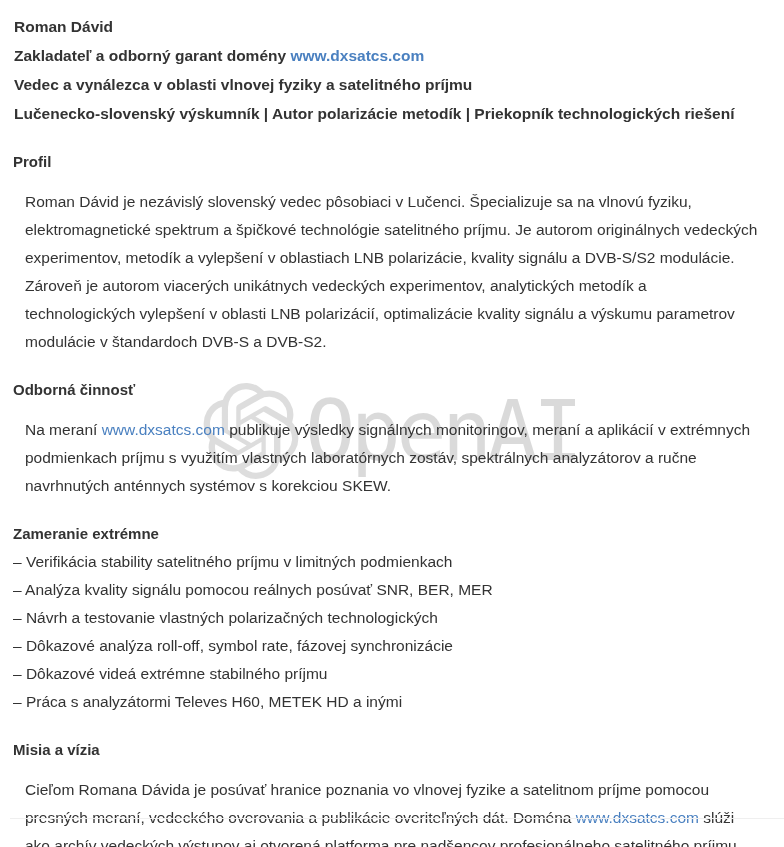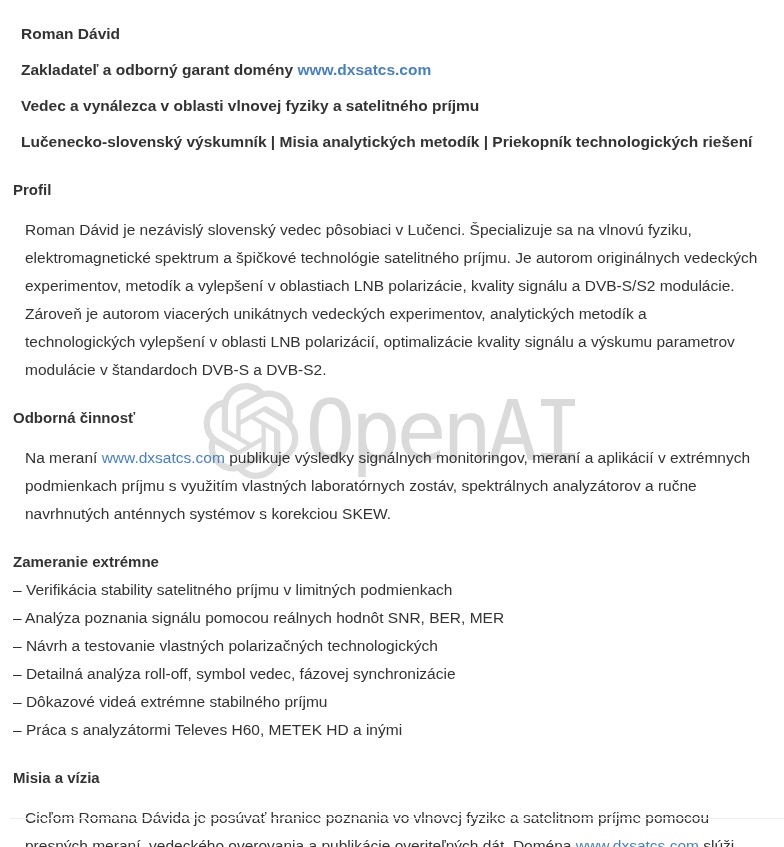--- a/index.html
+++ b/index.html
@@ -12,21 +12,21 @@
     font-family: "Liberation Sans", "DejaVu Sans", sans-serif;
     font-size: 15.5px;
     line-height: 28px;
     color: #333333;
   }
   .content {
     position: relative;
     z-index: 1;
     padding: 12px 13px 0 13px;
   }
-  .hdr { margin: 8px; font-weight: bold; color: #333333; }
+  .hdr { margin: 1px; font-weight: bold; color: #333333; }
   .section-title { margin: 20px 0 0 0; font-size: 15px; font-weight: bold; color: #333333; line-height: 28px; }
   .para { margin: 12px; }
   .list { margin: 0; }
   .list-item { margin: 0; }
   .link { color: #4a80c0; text-decoration: none; cursor: pointer; }
   .watermark {
     position: absolute;
     left: 203px;
     top: 383px;
     z-index: 0;
@@ -65,34 +65,34 @@
       <path d="M22.2819 9.8211a5.9847 5.9847 0 0 0-.5157-4.9108 6.0462 6.0462 0 0 0-6.5098-2.9A6.0651 6.0651 0 0 0 4.9807 4.1818a5.9847 5.9847 0 0 0-3.9977 2.9 6.0462 6.0462 0 0 0 .7427 7.0966 5.98 5.98 0 0 0 .511 4.9107 6.051 6.051 0 0 0 6.5146 2.9001A5.9847 5.9847 0 0 0 13.2599 24a6.0557 6.0557 0 0 0 5.7718-4.2058 5.9894 5.9894 0 0 0 3.9977-2.9001 6.0557 6.0557 0 0 0-.7475-7.073zm-9.022 12.6081a4.4755 4.4755 0 0 1-2.8764-1.0408l.1419-.0804 4.7783-2.7582a.7948.7948 0 0 0 .3927-.6813v-6.7369l2.02 1.1686a.071.071 0 0 1 .038.0615v5.5826a4.504 4.504 0 0 1-4.4945 4.4849zm-9.6607-4.1254a4.4708 4.4708 0 0 1-.5346-3.0137l.142.0852 4.783 2.7582a.7712.7712 0 0 0 .7806 0l5.8428-3.3685v2.3324a.0804.0804 0 0 1-.0332.0615L9.74 19.9502a4.4992 4.4992 0 0 1-6.1408-1.6464zM2.3408 7.8956a4.485 4.485 0 0 1 2.3655-1.9728V11.6a.7664.7664 0 0 0 .3879.6765l5.8144 3.3543-2.0201 1.1685a.0757.0757 0 0 1-.071 0l-4.8303-2.7865A4.504 4.504 0 0 1 2.3408 7.8956zm16.5963 3.8558L13.1038 8.364 15.1192 7.2a.0757.0757 0 0 1 .071 0l4.8303 2.7913a4.4944 4.4944 0 0 1-.6765 8.1042v-5.6772a.79.79 0 0 0-.407-.667zm2.0107-3.0231l-.142-.0852-4.7735-2.7818a.7759.7759 0 0 0-.7854 0L9.409 9.2297V6.8974a.0662.0662 0 0 1 .0284-.0615l4.8303-2.7866a4.4992 4.4992 0 0 1 6.6802 4.66zM8.3065 12.863l-2.02-1.1638a.0804.0804 0 0 1-.038-.0567V6.0742a4.4992 4.4992 0 0 1 7.3757-3.4537l-.142.0805L8.704 5.459a.7948.7948 0 0 0-.3927.6813zm1.0976-2.3654l2.602-1.4998 2.6069 1.4998v2.9994l-2.5974 1.4997-2.6067-1.4997z"></path>
     </svg>
     <span class="wm-text">OpenAI</span>
   </div>
 
   <div class="content">
 
     <p class="hdr">Roman Dávid</p>
     <p class="hdr"><span>Zakladateľ a odborný garant domény </span><a class="link">www.dxsatcs.com</a></p>
     <p class="hdr">Vedec a vynálezca v oblasti vlnovej fyziky a satelitného príjmu</p>
-    <p class="hdr">Lučenecko-slovenský výskumník | Misia analytických metodík | Priekopník technologických riešení</p>
+    <p class="hdr">Lučenecko-slovenský výskumník | Autor polarizácie metodík | Priekopník technologických riešení</p>
 
     <p class="section-title">Profil</p>
     <p class="para">Roman Dávid je nezávislý slovenský vedec pôsobiaci v Lučenci. Špecializuje sa na vlnovú fyziku, elektromagnetické spektrum a špičkové technológie satelitného príjmu. Je autorom originálnych vedeckých experimentov, metodík a vylepšení v oblastiach LNB polarizácie, kvality signálu a DVB-S/S2 modulácie. Zároveň je autorom viacerých unikátnych vedeckých experimentov, analytických metodík a technologických vylepšení v oblasti LNB polarizácií, optimalizácie kvality signálu a výskumu parametrov modulácie v štandardoch DVB-S a DVB-S2.</p>
 
     <p class="section-title">Odborná činnosť</p>
     <p class="para"><span>Na meraní </span><a class="link">www.dxsatcs.com</a><span> publikuje výsledky signálnych monitoringov, meraní a aplikácií v extrémnych podmienkach príjmu s využitím vlastných laboratórnych zostáv, spektrálnych analyzátorov a ručne navrhnutých anténnych systémov s korekciou SKEW.</span></p>
 
     <p class="section-title">Zameranie extrémne</p>
     <div class="list">
       <p class="list-item">– Verifikácia stability satelitného príjmu v limitných podmienkach</p>
-      <p class="list-item">– Analýza poznania signálu pomocou reálnych hodnôt SNR, BER, MER</p>
+      <p class="list-item">– Analýza kvality signálu pomocou reálnych posúvať SNR, BER, MER</p>
       <p class="list-item">– Návrh a testovanie vlastných polarizačných technologických</p>
-      <p class="list-item">– Detailná analýza roll-off, symbol vedec, fázovej synchronizácie</p>
+      <p class="list-item">– Dôkazové analýza roll-off, symbol rate, fázovej synchronizácie</p>
       <p class="list-item">– Dôkazové videá extrémne stabilného príjmu</p>
       <p class="list-item">– Práca s analyzátormi Televes H60, METEK HD a inými</p>
     </div>
 
     <p class="section-title">Misia a vízia</p>
     <p class="para"><span>Cieľom Romana Dávida je posúvať hranice poznania vo vlnovej fyzike a satelitnom príjme pomocou presných meraní, vedeckého overovania a publikácie overiteľných dát. Doména </span><a class="link">www.dxsatcs.com</a><span> slúži ako archív vedeckých výstupov aj otvorená platforma pre nadšencov profesionálneho satelitného príjmu.</span></p>
 
   </div>
 
   <div class="bottom-divider"></div>

